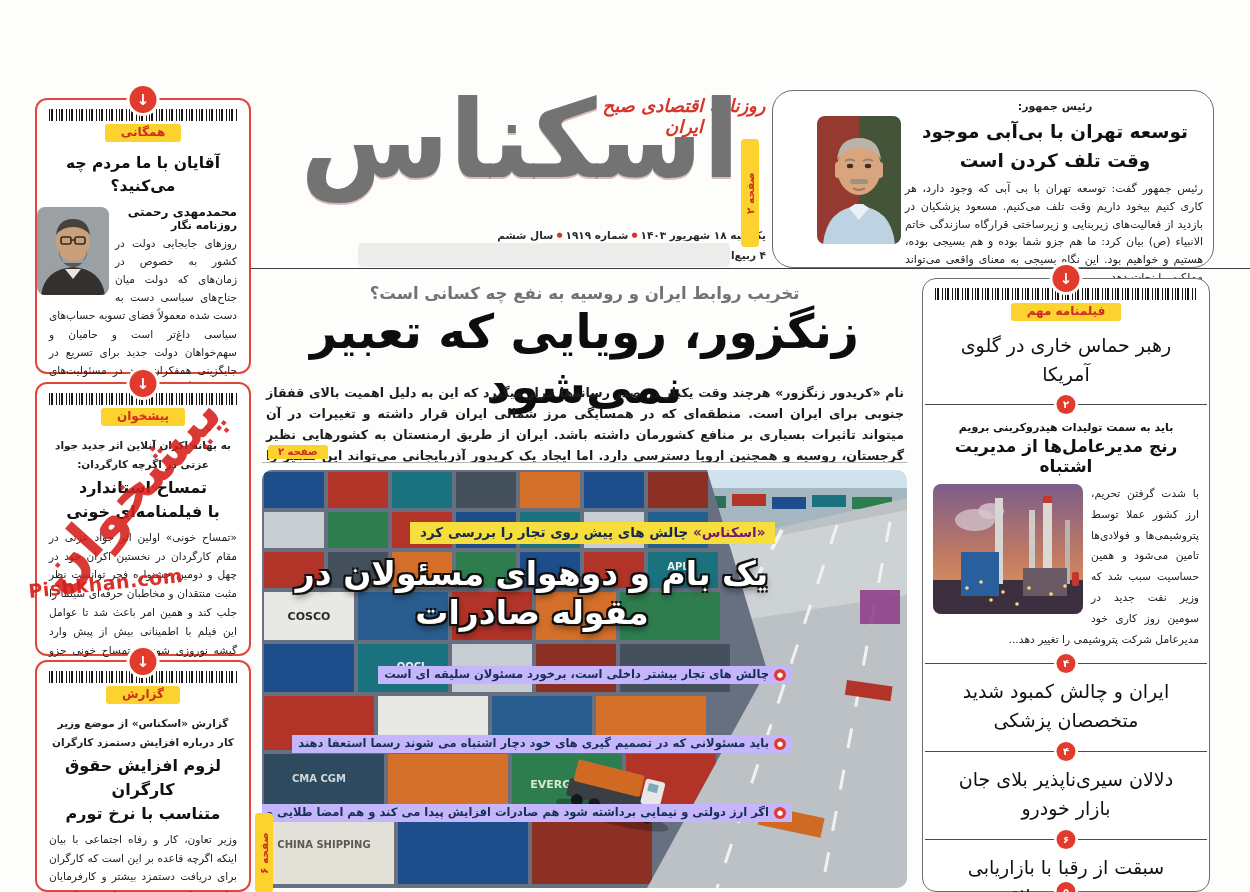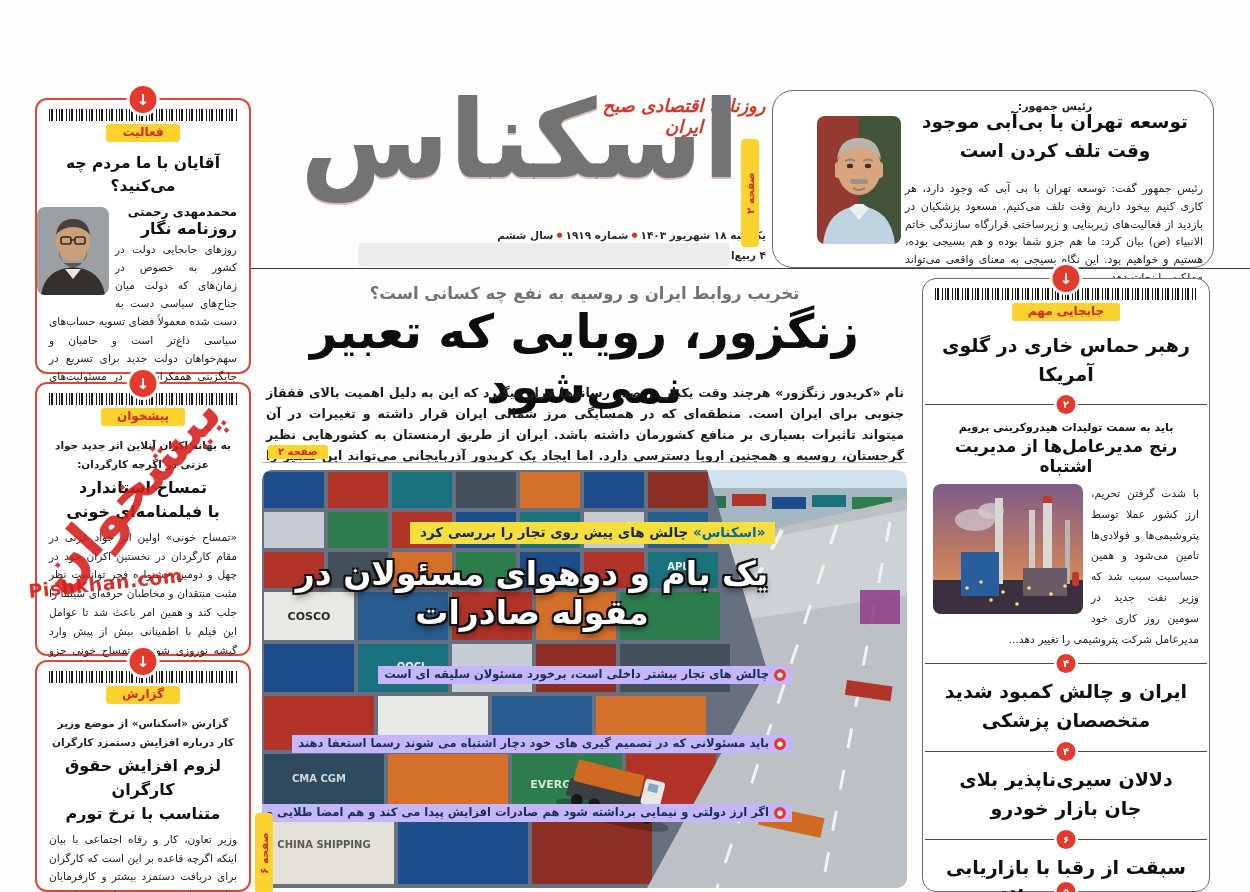--- a/index.html
+++ b/index.html
@@ -41,33 +41,33 @@
   
   .box-editorial{left:35px;top:98px;width:212px;height:272px;}
   .box-pishkhan{left:35px;top:382px;width:212px;height:270px;}
   .box-report{left:35px;top:660px;width:212px;height:228px;}
   .lb-title{font-size:15.5px;font-weight:bold;text-align:center;margin:10px 10px 6px;line-height:1.5;}
   .lb-kicker{font-size:10.5px;font-weight:bold;text-align:center;margin:10px 14px 2px;line-height:1.8;color:#222;}
   .lb-title2{font-size:16px;font-weight:bold;text-align:center;margin:2px 10px 4px;line-height:1.5;}
   .lb-body{font-size:10.6px;text-align:justify;line-height:1.78;margin:2px 12px 0;color:#222;}
   .ed-photo{float:left;width:72px;height:88px;border-radius:8px;margin:2px 6px 4px 0;overflow:hidden;}
   .ed-author{font-size:12px;font-weight:bold;margin:4px 12px 0;}
-  .ed-role{font-size:16px;font-weight:bold;margin:0 12px 2px;}
+  .ed-role{font-size:11px;font-weight:bold;margin:0 12px 2px;}
   .ed-body{font-size:10.6px;text-align:justify;line-height:1.72;margin:0 12px;color:#222;}
 
   .watermark-fa{left:18px;top:455px;width:230px;color:rgba(214,30,25,.88);font-size:56px;
       font-weight:bold;transform:rotate(-48deg);z-index:5;text-align:center;}
   .watermark-en{left:28px;top:572px;color:rgba(214,30,25,.92);font-size:19px;font-weight:bold;
       transform:rotate(-6deg);z-index:5;letter-spacing:.5px;}
 
   
   .box-pres{left:772px;top:90px;width:440px;height:176px;border-radius:21px;}
   .pres-kicker{position:absolute;top:9px;right:8px;width:300px;text-align:center;
       font-size:11px;font-weight:bold;color:#222;}
-  .pres-title{position:absolute;top:17px;right:8px;width:300px;text-align:center;
+  .pres-title{position:absolute;top:27px;right:8px;width:300px;text-align:center;
       font-size:18.5px;font-weight:bold;line-height:1.55;}
   .pres-body{position:absolute;top:89px;right:10px;width:298px;text-align:justify;
       font-size:11px;line-height:1.62;color:#222;}
   .pres-photo{position:absolute;left:44px;top:25px;width:84px;height:128px;border-radius:8px;overflow:hidden;}
   .pres-vtab{left:-32px;top:48px;height:96px;}
 
   
   .main-kicker{left:262px;top:284px;width:645px;text-align:center;color:#737373;
       font-size:16.5px;font-weight:bold;}
   .main-headline{left:262px;top:304px;width:645px;text-align:center;color:#0d0d0d;
@@ -75,35 +75,35 @@
   .main-lead{left:266px;top:382px;width:638px;text-align:justify;font-size:12.6px;
       font-weight:bold;line-height:1.68;color:#1c1c1c;}
   .page-tag{left:268px;top:445px;background:#fcd22e;color:#cf2c22;font-size:10px;
       font-weight:bold;padding:1px 10px 2px;border-radius:3px 3px 0 0;}
   .photo-rule{left:262px;top:462px;width:645px;border-top:1px solid #b5b5b5;height:0;}
 
   
   .big-photo{left:262px;top:470px;width:645px;height:418px;border-radius:10px;overflow:hidden;}
   .ph-kicker{position:absolute;top:52px;left:148px;right:auto;background:#f6de3c;color:#17294d;
       font-size:13.5px;font-weight:bold;padding:2px 10px 4px;}
-  .ph-kicker .brand{color:#0369a1;}
+  .ph-kicker .brand{color:#701a75;}
   .ph-headline{position:absolute;top:84px;right:130px;width:490px;text-align:center;color:#fff;
       font-size:33px;font-weight:bold;letter-spacing:-.5px;
       text-shadow:-2px -2px 0 #101010,2px -2px 0 #101010,-2px 2px 0 #101010,2px 2px 0 #101010,0 4px 7px rgba(0,0,0,.55);}
   .ph-bullets{position:absolute;top:148px;right:115px;left:20px;display:flex;
       flex-direction:column;align-items:flex-start;gap:3px;}
   .pbullet{background:#c4b5fd;color:#15304f;font-size:11.5px;font-weight:bold;
       padding:1px 6px 3px;white-space:nowrap;margin-top:48px;}
   .bdot{display:inline-block;width:12px;height:12px;border-radius:50%;background:#e23b2e;
       color:#fff;font-size:7px;line-height:12px;text-align:center;margin-left:5px;vertical-align:1px;}
   .photo-vtab{left:255px;top:813px;height:68px;z-index:4;}
 
   
   .box-heads{left:922px;top:278px;width:286px;height:612px;border-radius:14px;}
-  .rc-title{font-size:19px;font-weight:bold;text-align:center;line-height:1.55;padding:10px 16px 14px;}
+  .rc-title{font-size:19px;font-weight:normal;text-align:center;line-height:1.55;padding:10px 16px 14px;}
   .rc-title.small-pad{padding:13px 18px 15px;}
   .rc-divider{position:relative;border-top:1.3px solid #4a4a4a;margin:0 2px;}
   .rc-num{position:absolute;top:-10px;left:50%;transform:translateX(-50%);width:19px;height:19px;
       border-radius:50%;background:#e23b2e;color:#fff;font-size:10px;font-weight:bold;
       display:flex;align-items:center;justify-content:center;box-shadow:0 0 0 2.5px #fff;}
   .rc-bottom-num{position:absolute;bottom:-10px;left:50%;transform:translateX(-50%);width:19px;height:19px;
       border-radius:50%;background:#e23b2e;color:#fff;font-size:10px;font-weight:bold;
       display:flex;align-items:center;justify-content:center;box-shadow:0 0 0 2.5px #fff;}
   .petro-kicker{font-size:11px;font-weight:bold;text-align:center;margin:16px 10px 2px;}
   .petro-title{font-size:17px;font-weight:bold;text-align:center;margin:0 8px 6px;letter-spacing:-.5px;}
@@ -151,21 +151,21 @@
         <rect x="33" y="63" width="18" height="5" rx="2.5" fill="#9b9187"></rect>
         <path d="M36 72 Q42 76 48 72" stroke="#a3775a" stroke-width="2" fill="none"></path>
       </svg>
     </div>
     <div class="vtab pres-vtab">صفحه ۲</div>
   </div>
 
   <div class="nbox red-border box-editorial">
     <div class="circle-arrow">↓</div>
     <div class="barcode"></div>
-    <span class="ytab">فعالیت</span>
+    <span class="ytab">همگانی</span>
     <div class="lb-title">آقایان با ما مردم چه می‌کنید؟</div>
     <div class="ed-photo">
       <svg width="72" height="88" viewBox="0 0 72 88">
         <rect width="72" height="88" fill="#9aa0a4"></rect>
         <path d="M4 88 Q8 62 36 60 Q64 62 68 88 Z" fill="#34302d"></path>
         <path d="M28 62 L36 72 L44 62 Z" fill="#e8e6e2"></path>
         <ellipse cx="36" cy="34" rx="17" ry="20" fill="#caa07a"></ellipse>
         <path d="M19 28 Q21 12 36 12 Q51 12 53 28 Q47 20 36 20 Q25 20 19 28 Z" fill="#46413c"></path>
         <path d="M22 42 Q24 60 36 60 Q48 60 50 42 Q50 54 44 56 L28 56 Q22 54 22 42 Z" fill="#5d574e"></path>
         <rect x="24" y="30" width="10" height="7" rx="2" fill="none" stroke="#2e2a26" stroke-width="1.6"></rect>
@@ -309,21 +309,21 @@
       <span class="pbullet"><span class="bdot">●</span><span>چالش های تجار بیشتر داخلی است، برخورد مسئولان سلیقه ای است</span></span>
       <span class="pbullet"><span class="bdot">●</span><span>باید مسئولانی که در تصمیم گیری های خود دچار اشتباه می شوند رسما استعفا دهند</span></span>
       <span class="pbullet"><span class="bdot">●</span><span>اگر ارز دولتی و نیمایی برداشته شود هم صادرات افزایش پیدا می کند و هم امضا طلایی و رانت از بین می رود</span></span>
     </div>
   </div>
   <div class="vtab photo-vtab">صفحه ۶</div>
 
   <div class="nbox grey-border box-heads">
     <div class="circle-arrow">↓</div>
     <div class="barcode"></div>
-    <span class="ytab">جابجایی مهم</span>
+    <span class="ytab">فیلمنامه مهم</span>
 
     <div class="rc-title">رهبر حماس خاری در گلوی آمریکا</div>
     <div class="rc-divider">
       <span class="rc-num">۲</span>
     </div>
 
     <div class="petro-kicker">باید به سمت تولیدات هیدروکربنی برویم</div>
     <div class="petro-title">رنج مدیرعامل‌ها از مدیریت اشتباه</div>
     <div class="petro-row">
       <div class="petro-photo">

